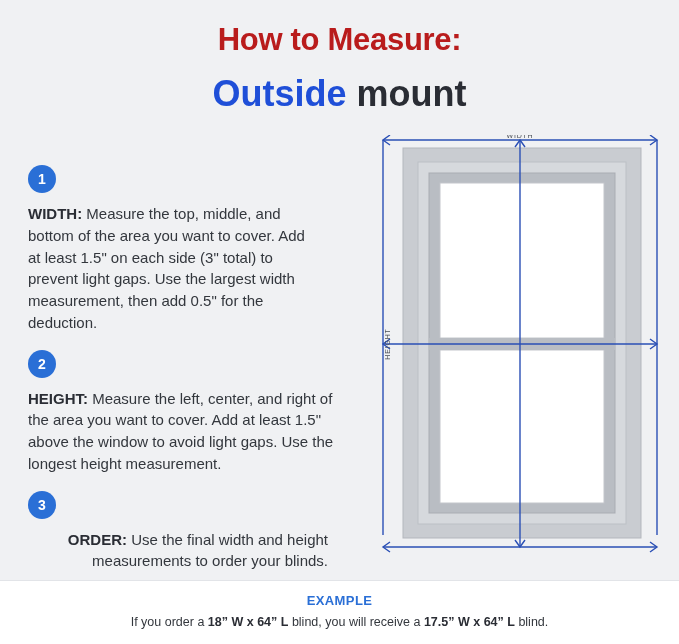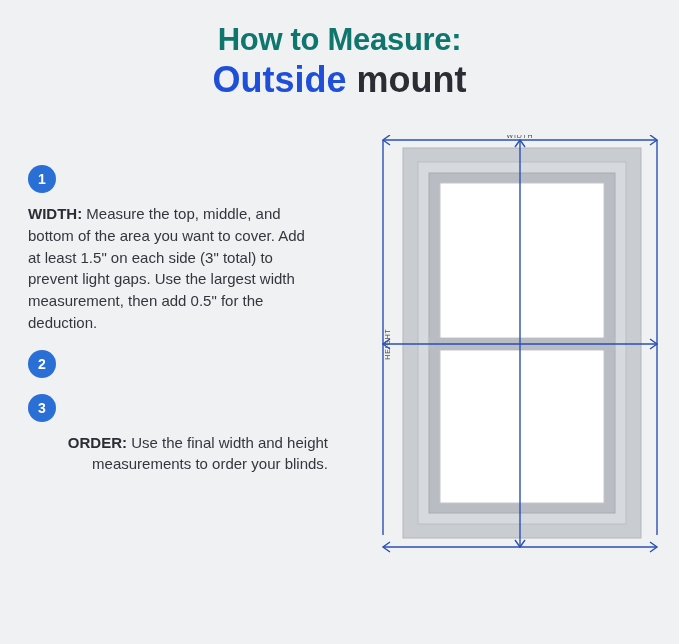--- a/index.html
+++ b/index.html
@@ -24,29 +24,29 @@
   .title-block {
     position: absolute;
     top: 22px;
     left: 0;
     width: 679px;
     text-align: center;
   }
   .title-line1 {
     font-size: 31px;
     font-weight: bold;
-    color: #0f766e;
+    color: #b91c1c;
     letter-spacing: -0.3px;
     line-height: 1.15;
   }
   .title-line2 {
     font-size: 36px;
     font-weight: bold;
     line-height: 1.15;
-    margin-top: 1px;
+    margin-top: 15px;
   }
   .title-emph {
     color: #1f4fd8;
   }
   .title-rest {
     color: #2a2d34;
     font-weight: bold;
   }
 
   
@@ -138,20 +138,21 @@
 
   <div class="steps">
 
     <div class="step step1">
       <div class="badge">1</div>
       <div class="step-text"><b>WIDTH:</b><span> Measure the top, middle, and bottom of the area you want to cover. Add at least 1.5" on each side (3" total) to prevent light gaps. Use the largest width measurement, then add 0.5" for the deduction.</span></div>
     </div>
 
     <div class="step step2">
       <div class="badge">2</div>
+      <div class="step-text"><b>HEIGHT:</b><span> Measure the left, center, and right of the area you want to cover. Add at least 1.5" above the window to avoid light gaps. Use the longest height measurement.</span></div>
     </div>
 
     <div class="step step3">
       <div class="badge">3</div>
       <div class="step-text"><b>ORDER:</b><span> Use the final width and height measurements to order your blinds.</span></div>
     </div>
 
   </div>
 
   <div class="diagram">
@@ -193,14 +194,18 @@
       <g stroke="#2a4fb5" stroke-width="1.4" fill="none">
         <line x1="8" y1="209" x2="282" y2="209"></line>
         <polyline points="15,204 8,209 15,214" fill="none"></polyline>
         <polyline points="275,204 282,209 275,214" fill="none"></polyline>
       </g>
 
       <text x="15" y="209" font-family="Liberation Sans, sans-serif" font-size="7" fill="#4a4f57" text-anchor="middle" letter-spacing="0.8" transform="rotate(-90 15 209)">HEIGHT</text>
     </svg>
   </div>
 
+  <div class="footer">
+    <div class="footer-title">EXAMPLE</div>
+    <div class="footer-text"><span>If you order a </span><b>18” W x 64” L</b><span> blind, you will receive a </span><b>17.5” W x 64” L</b><span> blind.</span></div>
+  </div>
 
 </div>
 
 </body></html>

